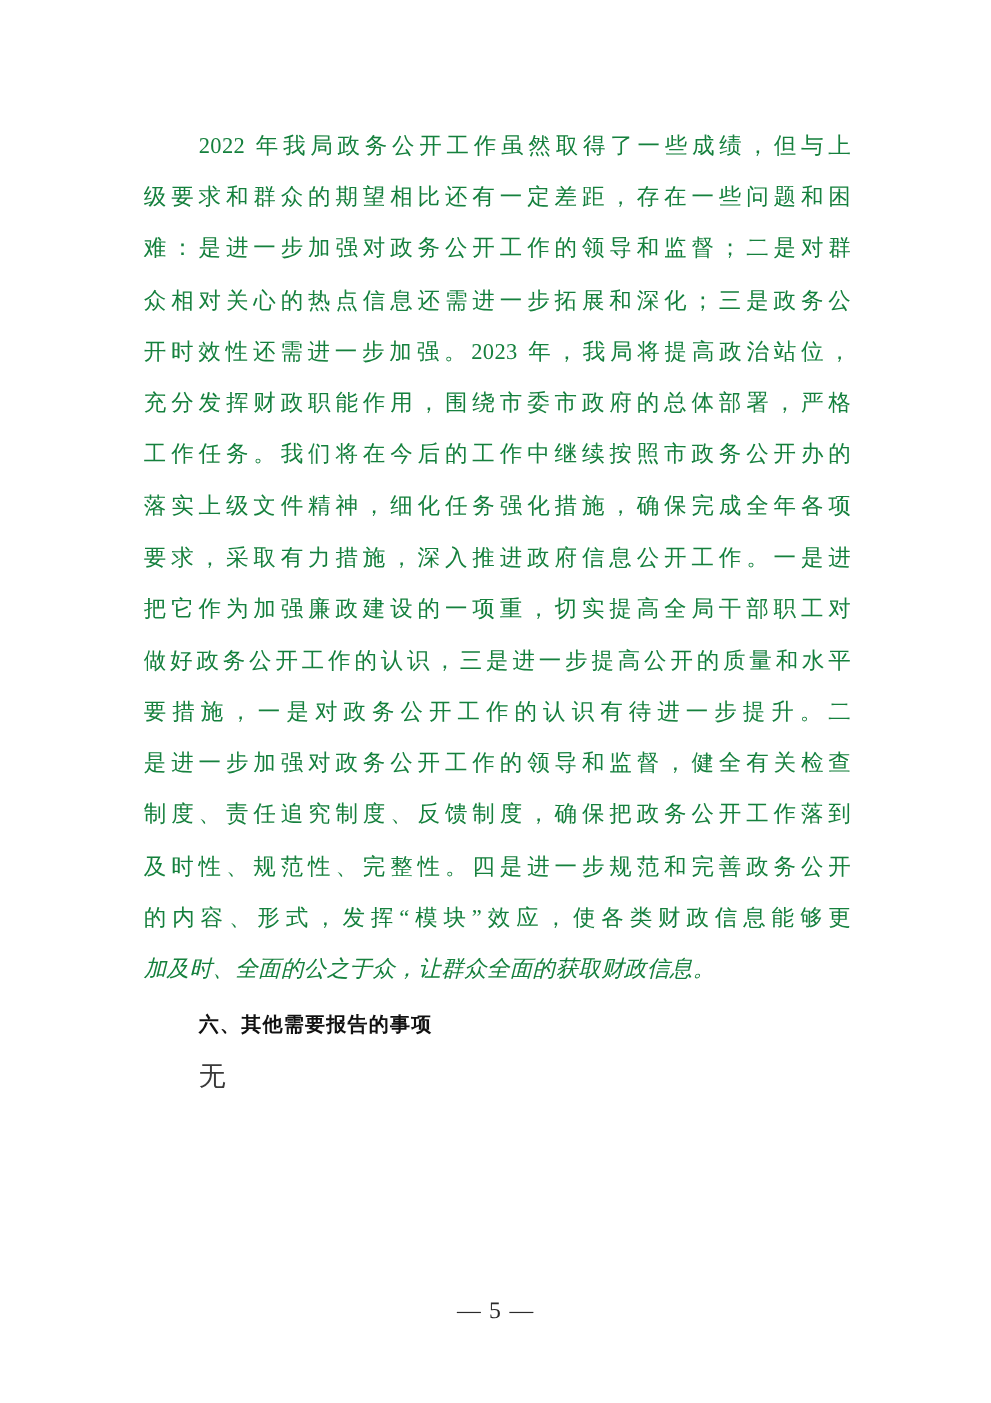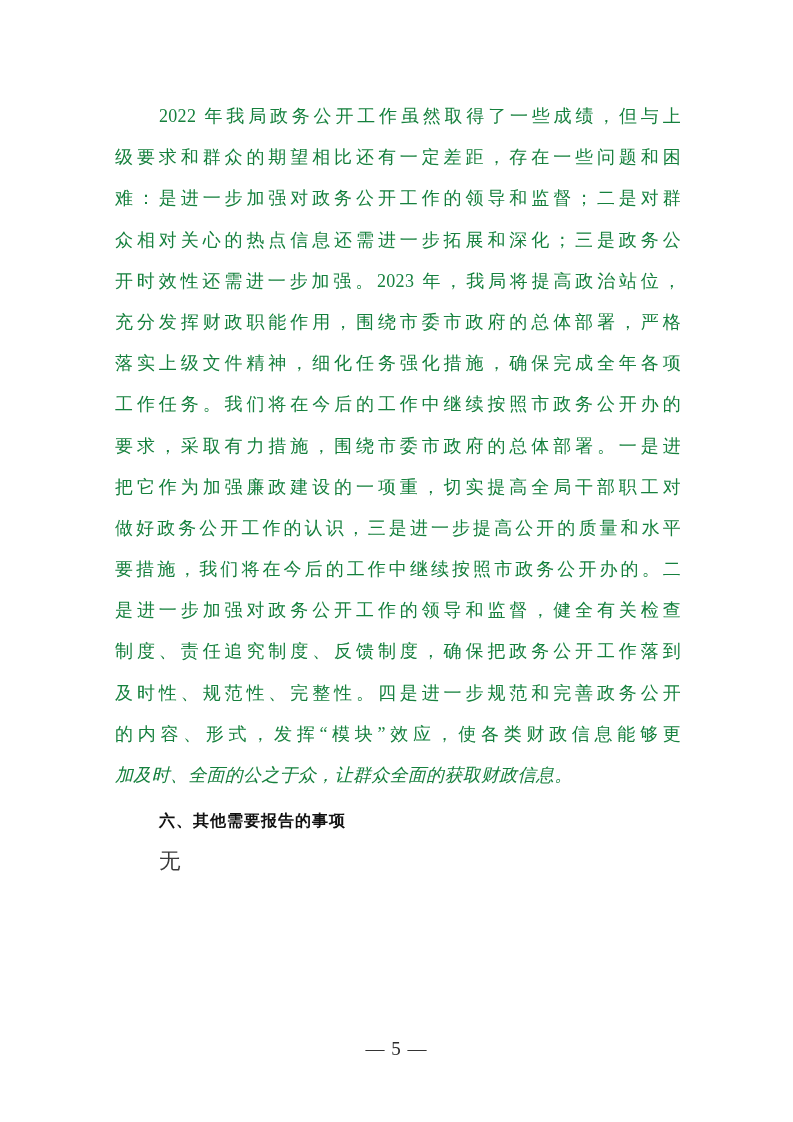--- a/index.html
+++ b/index.html
@@ -71,26 +71,26 @@
 <body>
 
 <div class="page">
   <div class="text-block">
     <div class="line first">2022 年我局政务公开工作虽然取得了一些成绩，但与上</div>
     <div class="line">级要求和群众的期望相比还有一定差距，存在一些问题和困</div>
     <div class="line">难：是进一步加强对政务公开工作的领导和监督；二是对群</div>
     <div class="line">众相对关心的热点信息还需进一步拓展和深化；三是政务公</div>
     <div class="line">开时效性还需进一步加强。2023 年，我局将提高政治站位，</div>
     <div class="line">充分发挥财政职能作用，围绕市委市政府的总体部署，严格</div>
+    <div class="line">工作任务。我们将在今后的工作中继续按照市政务公开办的</div>
     <div class="line">落实上级文件精神，细化任务强化措施，确保完成全年各项</div>
-    <div class="line">工作任务。我们将在今后的工作中继续按照市政务公开办的</div>
-    <div class="line">要求，采取有力措施，围绕市委市政府的总体部署。一是进</div>
+    <div class="line">要求，采取有力措施，深入推进政府信息公开工作。一是进</div>
     <div class="line">把它作为加强廉政建设的一项重，切实提高全局干部职工对</div>
     <div class="line">做好政务公开工作的认识，三是进一步提高公开的质量和水平</div>
-    <div class="line">要措施，我们将在今后的工作中继续按照市政务公开办的。二</div>
+    <div class="line">要措施，一是对政务公开工作的认识有待进一步提升。二</div>
     <div class="line">是进一步加强对政务公开工作的领导和监督，健全有关检查</div>
     <div class="line">制度、责任追究制度、反馈制度，确保把政务公开工作落到</div>
     <div class="line">及时性、规范性、完整性。四是进一步规范和完善政务公开</div>
     <div class="line">的内容、形式，发挥“模块”效应，使各类财政信息能够更</div>
     <div class="line last">加及时、全面的公之于众，让群众全面的获取财政信息。</div>
     <h2 class="heading">六、其他需要报告的事项</h2>
     <div class="note-line">无</div>
   </div>
   <div class="footer">— 5 —</div>
 </div>

